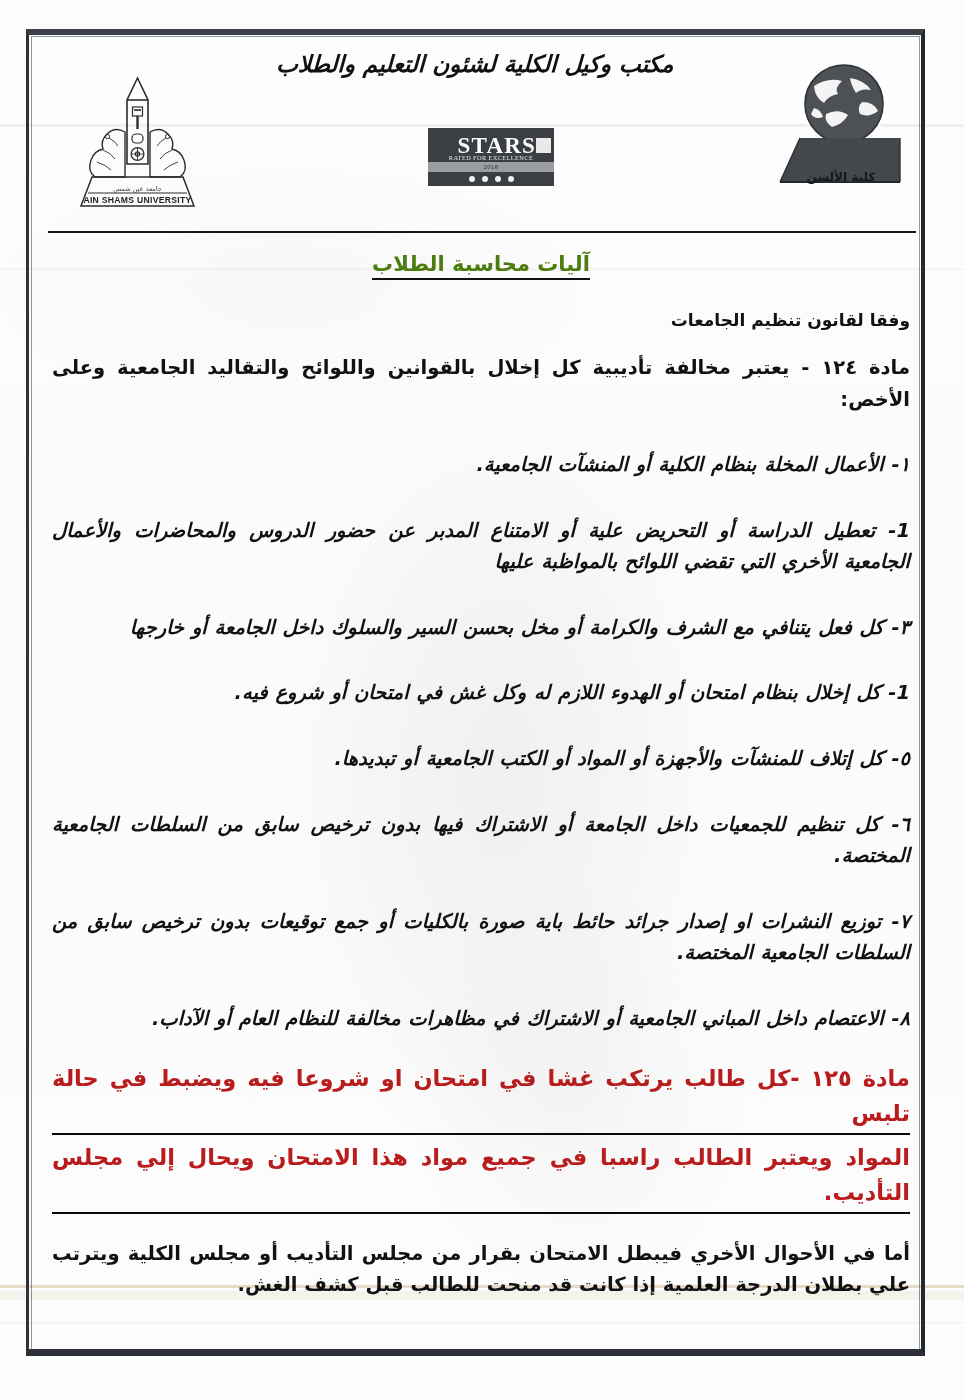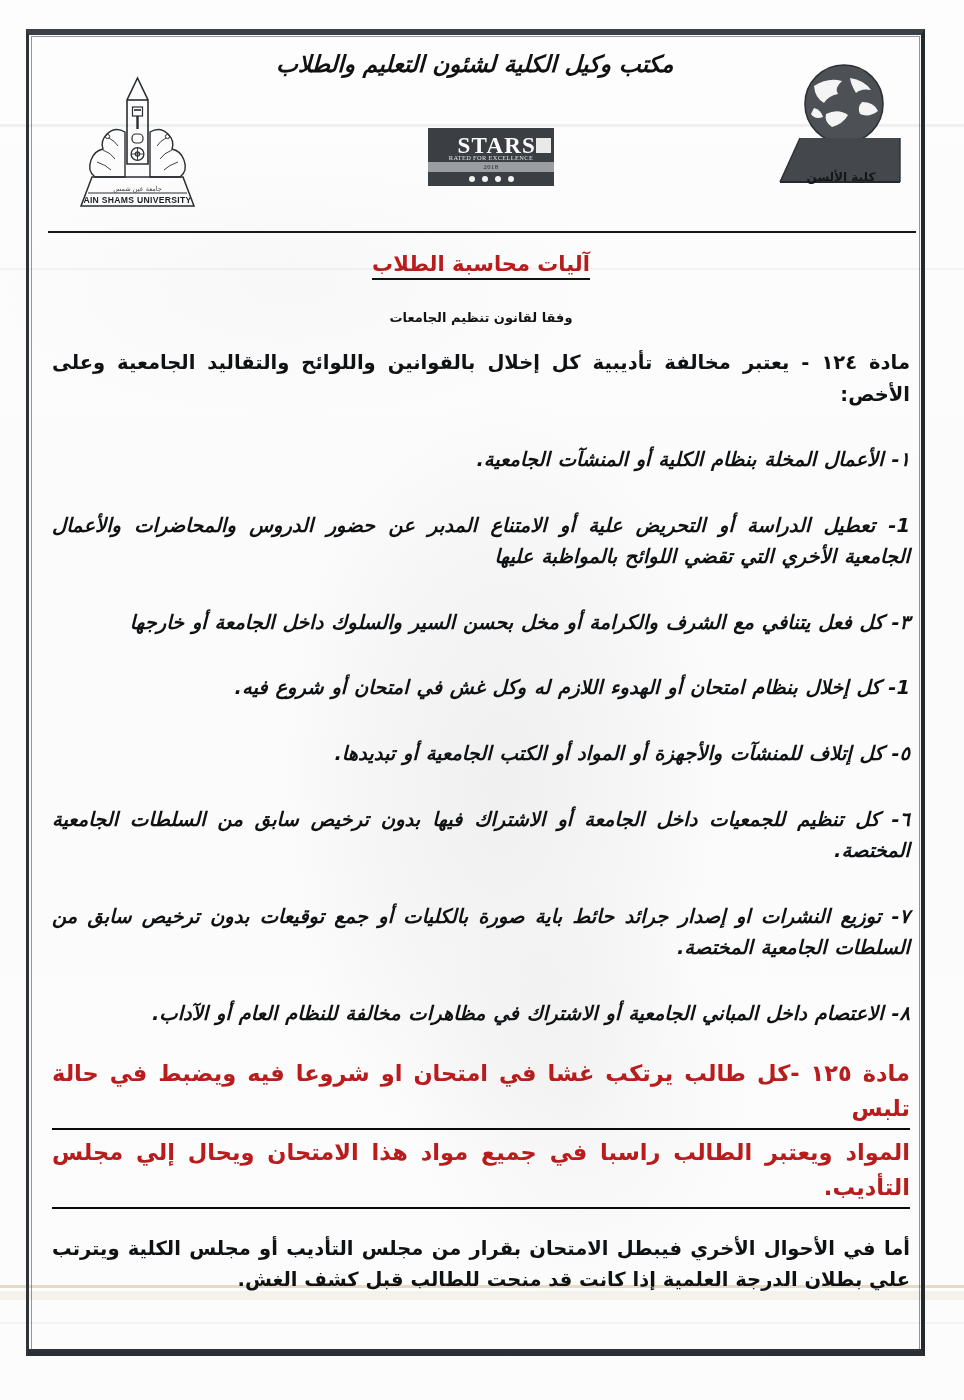--- a/index.html
+++ b/index.html
@@ -211,35 +211,35 @@
     top: 252px;
     width: 858px;
     direction: rtl;
     text-align: right;
   }
 
   .doc-title {
     text-align: center;
     font-size: 21px;
     font-weight: 700;
-    color: #b91c1c;
+    color: #4d7c0f;
     margin: 0 0 4px 0;
     letter-spacing: 0.2px;
   }
   .doc-title span {
     display: inline-block;
     border-bottom: 2px solid #111;
     padding-bottom: 2px;
   }
 
   .intro-line {
     margin: 30px 0 0 0;
-    font-size: 13px;
-    font-weight: 700;
-    text-align: center;
+    font-size: 17px;
+    font-weight: 700;
+    text-align: right;
     padding-left: 0;
     padding-right: 0;
     color: #101214;
   }
 
   .para {
     margin: 22px 0 0 0;
     font-size: 19.5px;
     font-weight: 700;
     line-height: 1.62;

